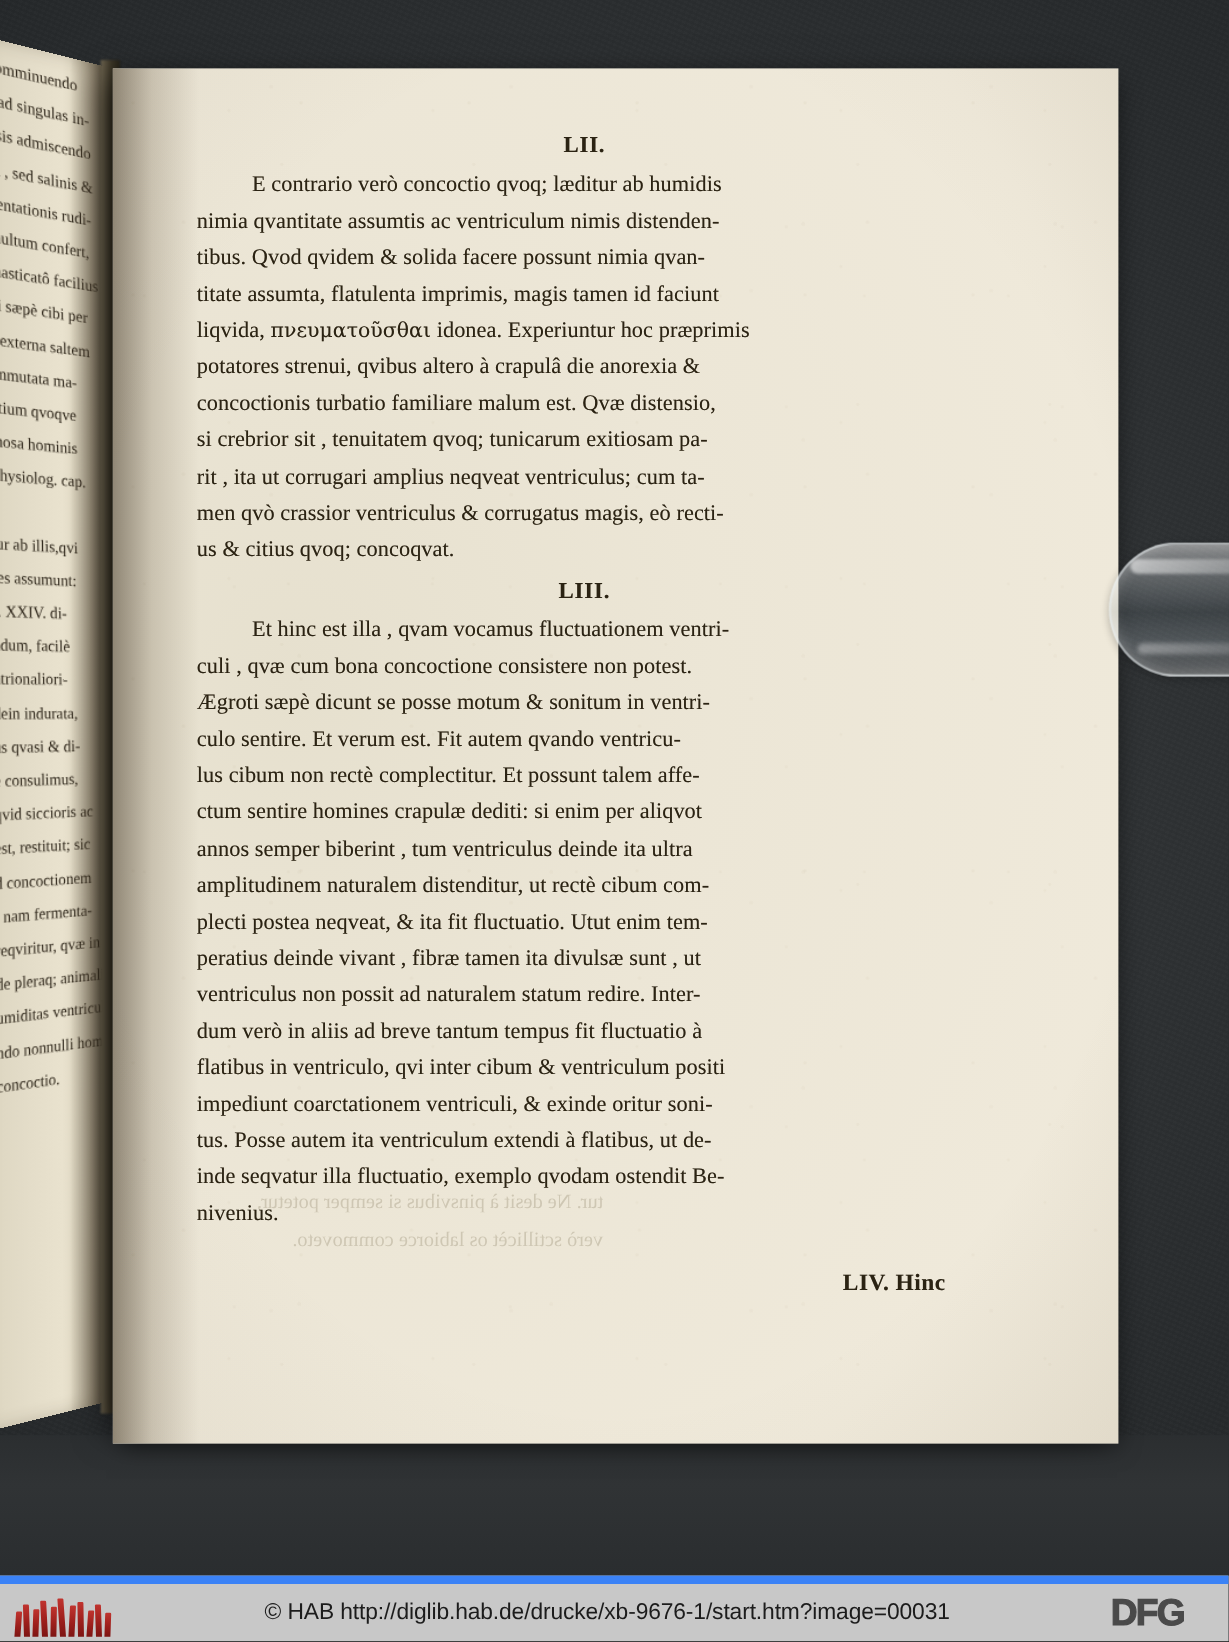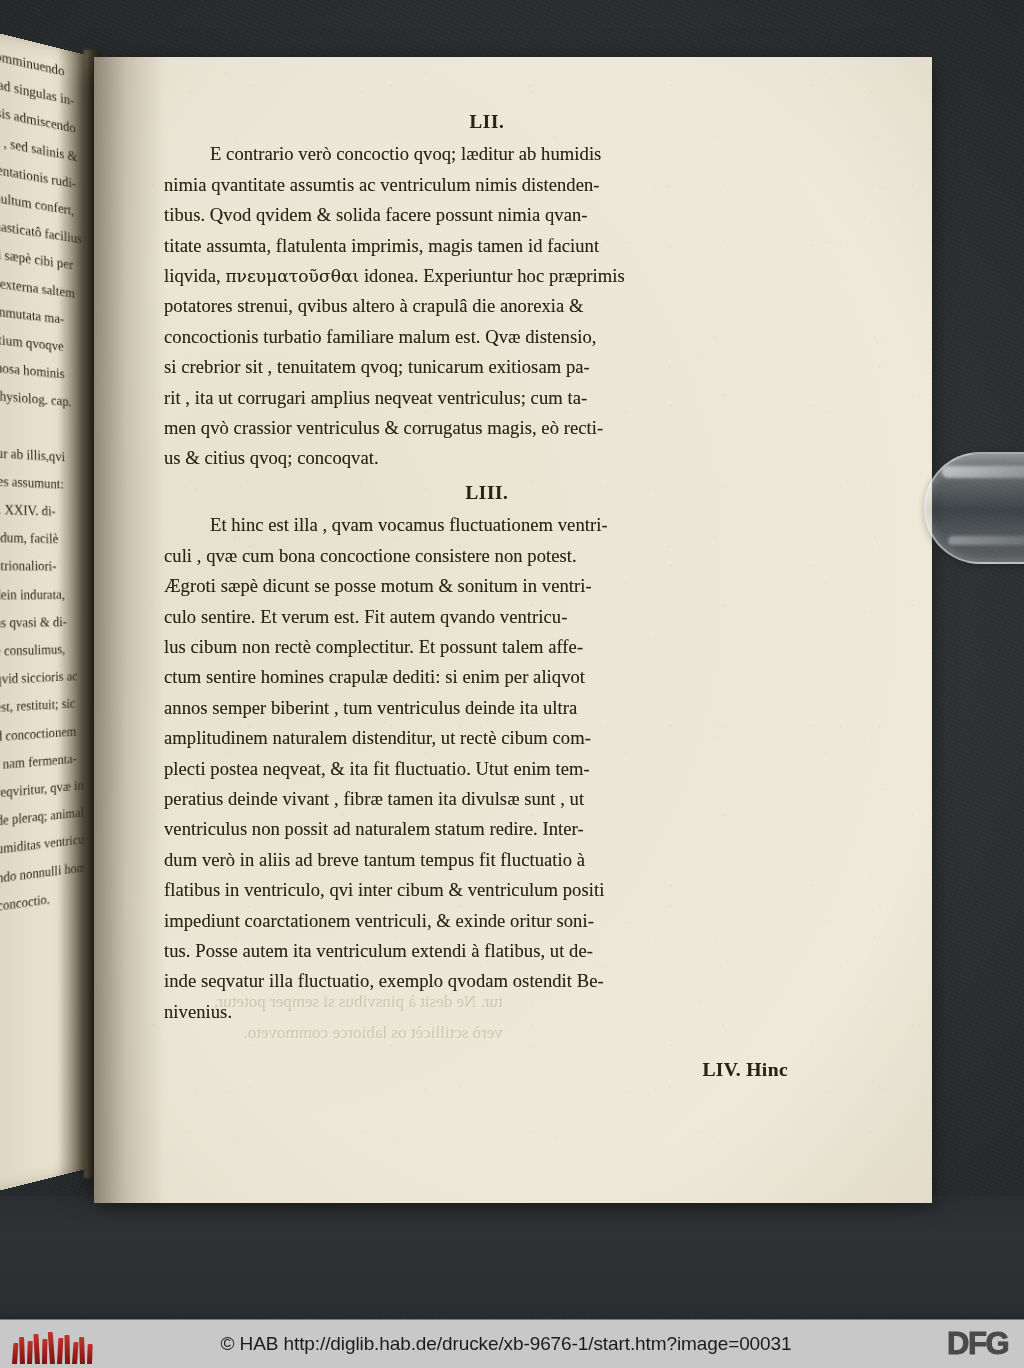--- a/index.html
+++ b/index.html
@@ -239,21 +239,21 @@
 
   
   .footer {
     position: absolute;
     left: 0; bottom: 0;
     width: 1024px;
     height: 48px;
     background: #c8c8c8;
     display: flex;
     align-items: center;
-    border-top: 1px solid #3b82f6;
+    border-top: 7px solid #3b82f6;
   }
   .hab-logo {
     width: 96px;
     height: 40px;
     margin-left: 6px;
     display: flex;
     align-items: flex-end;
     justify-content: flex-start;
     gap: 2.5px;
     padding-left: 6px;
@@ -270,21 +270,21 @@
     text-align: center;
     font-family: "Liberation Sans", sans-serif;
     font-size: 19px;
     color: #1c1c1c;
     letter-spacing: -.1px;
     white-space: nowrap;
   }
   .dfg-logo {
     width: 104px;
     margin-right: 8px;
-    text-align: right;
+    text-align: center;
     font-family: "Liberation Sans", sans-serif;
     font-weight: 700;
     font-size: 31px;
     letter-spacing: -1.5px;
     color: #4a4a4a;
     -webkit-text-stroke: 1px #4a4a4a;
     padding-right: 8px;
   }
 </style>
 </head>

